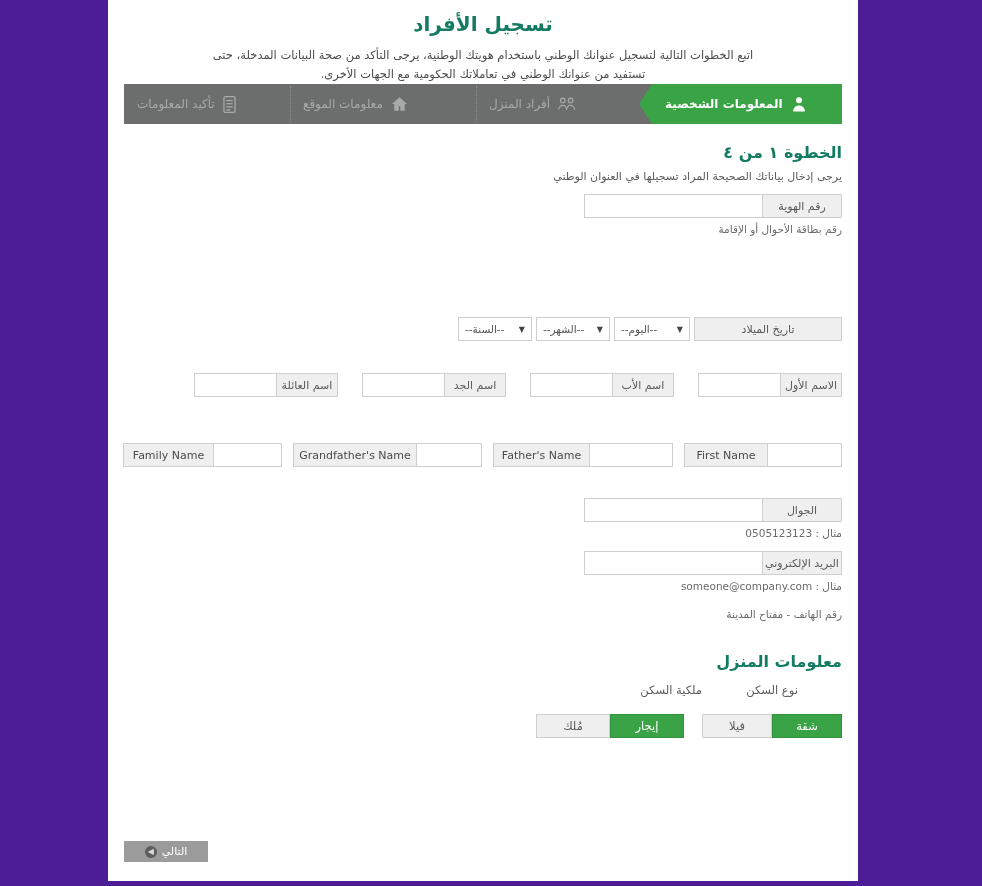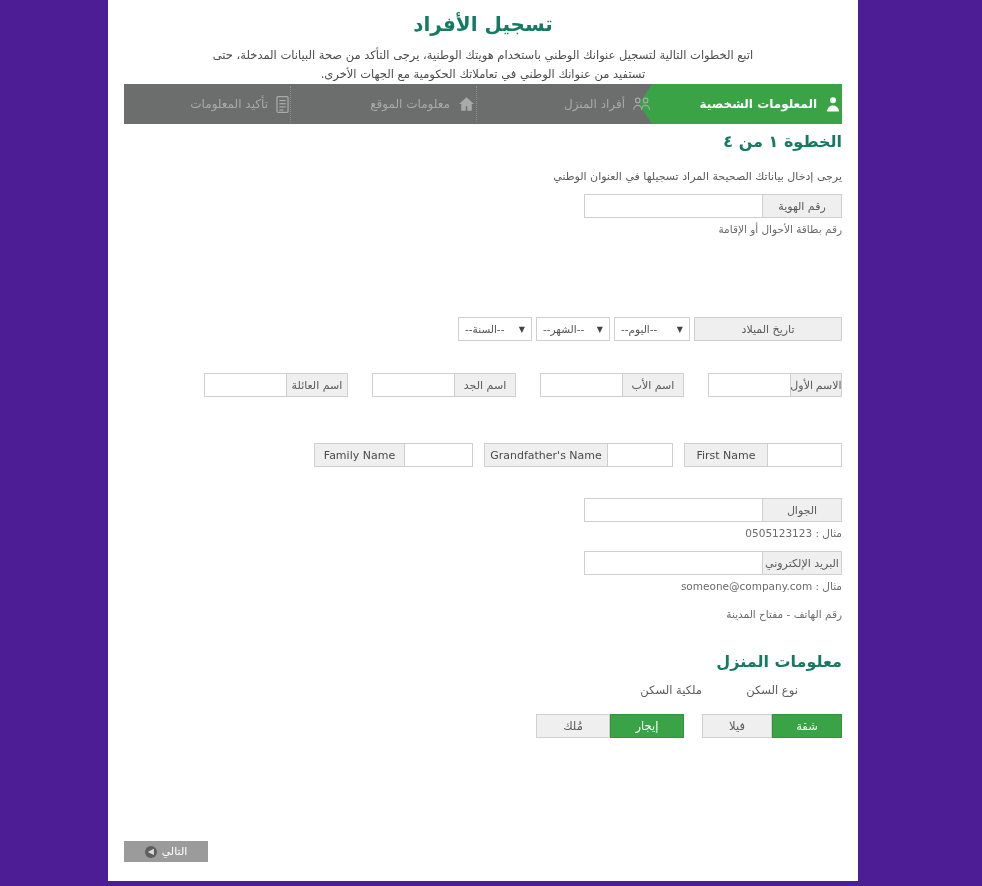--- a/index.html
+++ b/index.html
@@ -47,25 +47,26 @@
     width: 718px; height: 40px;
     background: #6b6e6d;
     display: flex;
     flex-direction: row;
     align-items: stretch;
   }
   .step {
     position: relative;
     display: flex;
     align-items: center;
-    justify-content: flex-start;
+    justify-content: flex-end;
     gap: 7px;
     color: #a9aaa8;
     font-size: 12px;
     white-space: nowrap;
+    padding-left: 13px;
   }
   .step .sicon { display: flex; align-items: center; }
   .step.active {
     background: #3aa346;
     color: #ffffff;
     font-weight: bold;
   }
   .step-1 { width: 190px; }
   .step-2 { width: 176px; }
   .step-3 { width: 186px; }
@@ -88,21 +89,21 @@
   .sep-a { left: 352px; }
   .sep-b { left: 166px; }
 
   
   .section {
     position: absolute;
     right: 16px;
   }
   .step-head {
     position: absolute;
-    right: 16px; top: 132px;
+    right: 16px; top: 143px;
     color: #147b63;
     font-size: 16px;
     font-weight: bold;
   }
   .step-sub {
     position: absolute;
     right: 16px; top: 170px;
     color: #5a5a5a;
     font-size: 11px;
   }
@@ -289,21 +290,21 @@
         </div>
         <div class="sel" style="width:74px; margin-right:4px;">
           <span class="caret">▼</span>
           <span>--السنة--</span>
         </div>
       </div>
     </div>
 
     <div class="section" style="top:373px; display:flex; flex-direction:row;">
       <div class="field" style="margin-left:24px;">
-        <div class="flabel" style="width:52px;font-family:Liberation Serif, serif;">الاسم الأول</div>
+        <div class="flabel" style="width:62px;">الاسم الأول</div>
         <div class="finput" style="width:82px;"></div>
       </div>
       <div class="field" style="margin-left:24px;">
         <div class="flabel" style="width:62px;">اسم الأب</div>
         <div class="finput" style="width:82px;"></div>
       </div>
       <div class="field" style="margin-left:24px;">
         <div class="flabel" style="width:62px;">اسم الجد</div>
         <div class="finput" style="width:82px;"></div>
       </div>
@@ -311,20 +312,24 @@
         <div class="flabel" style="width:62px;">اسم العائلة</div>
         <div class="finput" style="width:82px;"></div>
       </div>
     </div>
 
     <div class="section" style="top:443px; display:flex; flex-direction:row;">
       <div class="field field-en" style="margin-left:11px;">
         <div class="flabel" style="width:84px;">First Name</div>
         <div class="finput" style="width:74px;"></div>
       </div>
+      <div class="field field-en" style="margin-left:11px;">
+        <div class="flabel" style="width:97px;">Father's Name</div>
+        <div class="finput" style="width:83px;"></div>
+      </div>
       <div class="field field-en" style="margin-left:11px;justify-content:flex-end;">
         <div class="flabel" style="width:124px;">Grandfather's Name</div>
         <div class="finput" style="width:65px;"></div>
       </div>
       <div class="field field-en">
         <div class="flabel" style="width:91px;">Family Name</div>
         <div class="finput" style="width:68px;"></div>
       </div>
     </div>
 

